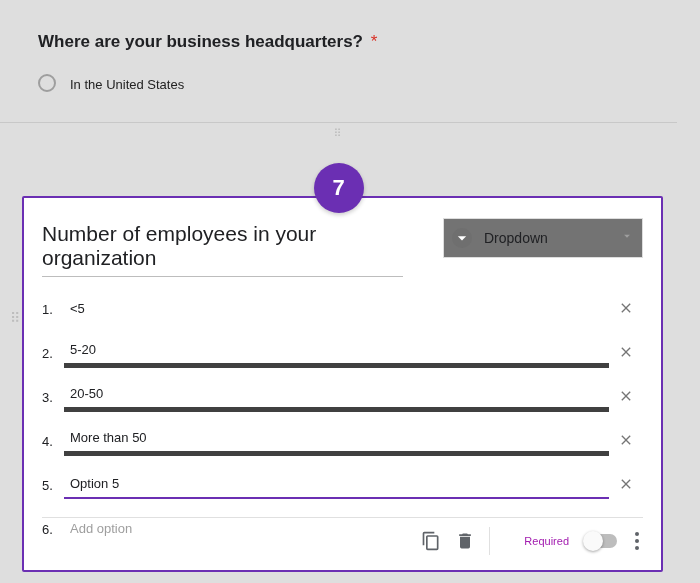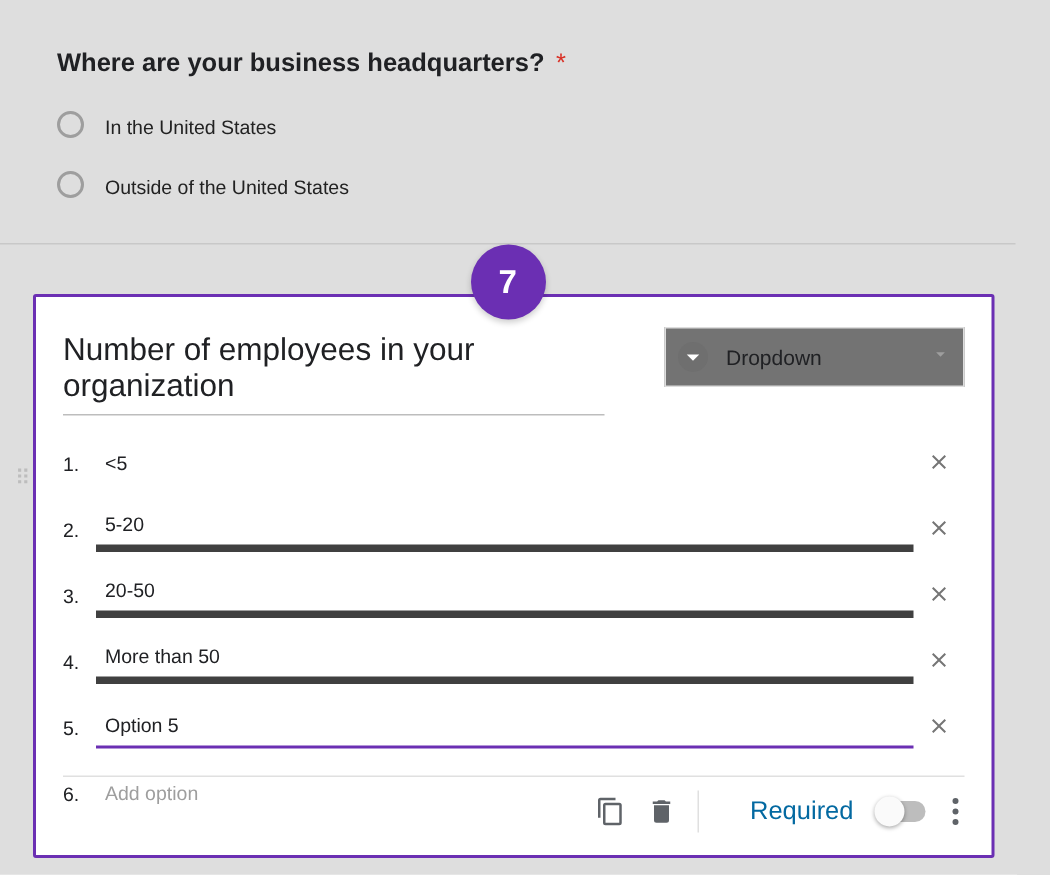--- a/index.html
+++ b/index.html
@@ -178,21 +178,21 @@
     border-top: 1px solid #e0e0e0;
     height: 46px;
     display: flex;
     align-items: center;
     justify-content: flex-end;
     gap: 14px;
   }
   .icon-btn { color: #5f6368; cursor: pointer; display: flex; }
   .icon-btn svg { width: 20px; height: 20px; }
   .vr { width: 1px; height: 28px; background: #e0e0e0; }
-  .req-label { font-size: 17px; color: #0369a1; margin-right: 2px; margin-left: 20px; }
+  .req-label { font-size: 11px; color: #a21caf; margin-right: 2px; margin-left: 20px; }
   .toggle {
     width: 32px; height: 14px;
     background: #bdbdbd;
     border-radius: 8px;
     position: relative;
     cursor: pointer;
   }
   .toggle::after {
     content: "";
     position: absolute;
@@ -212,24 +212,20 @@
 
   <div class="prev-question">
     <div class="prev-q-title">
       <span>Where are your business headquarters?</span>
       <span class="req">*</span>
     </div>
     <div class="prev-options">
       <div class="prev-opt">
         <span class="radio"></span>
         <span>In the United States</span>
-      </div>
-      <div class="prev-opt">
-        <span class="radio"></span>
-        <span>Outside of the United States</span>
       </div>
     </div>
   </div>
 
   <div class="between-row">
     <div class="dragdots-mid">⠿</div>
   </div>
 
   <div class="side-handle">⠿</div>
 

